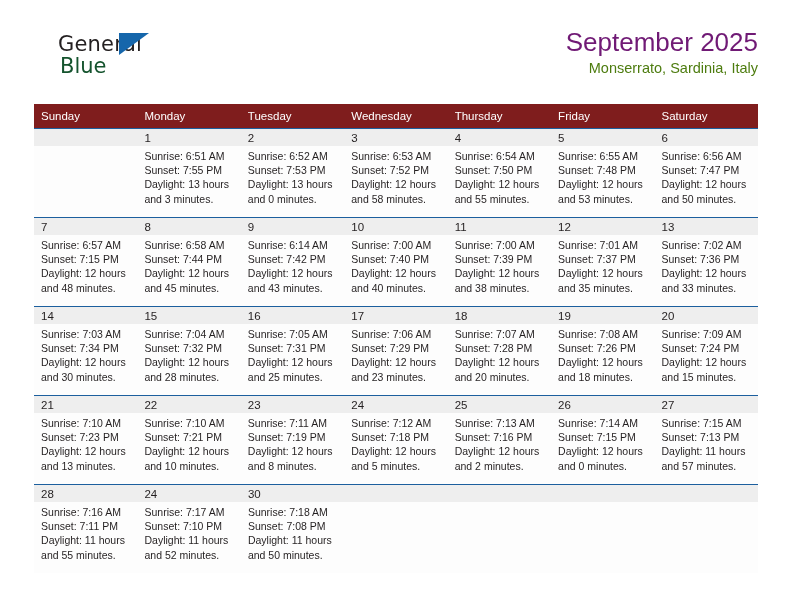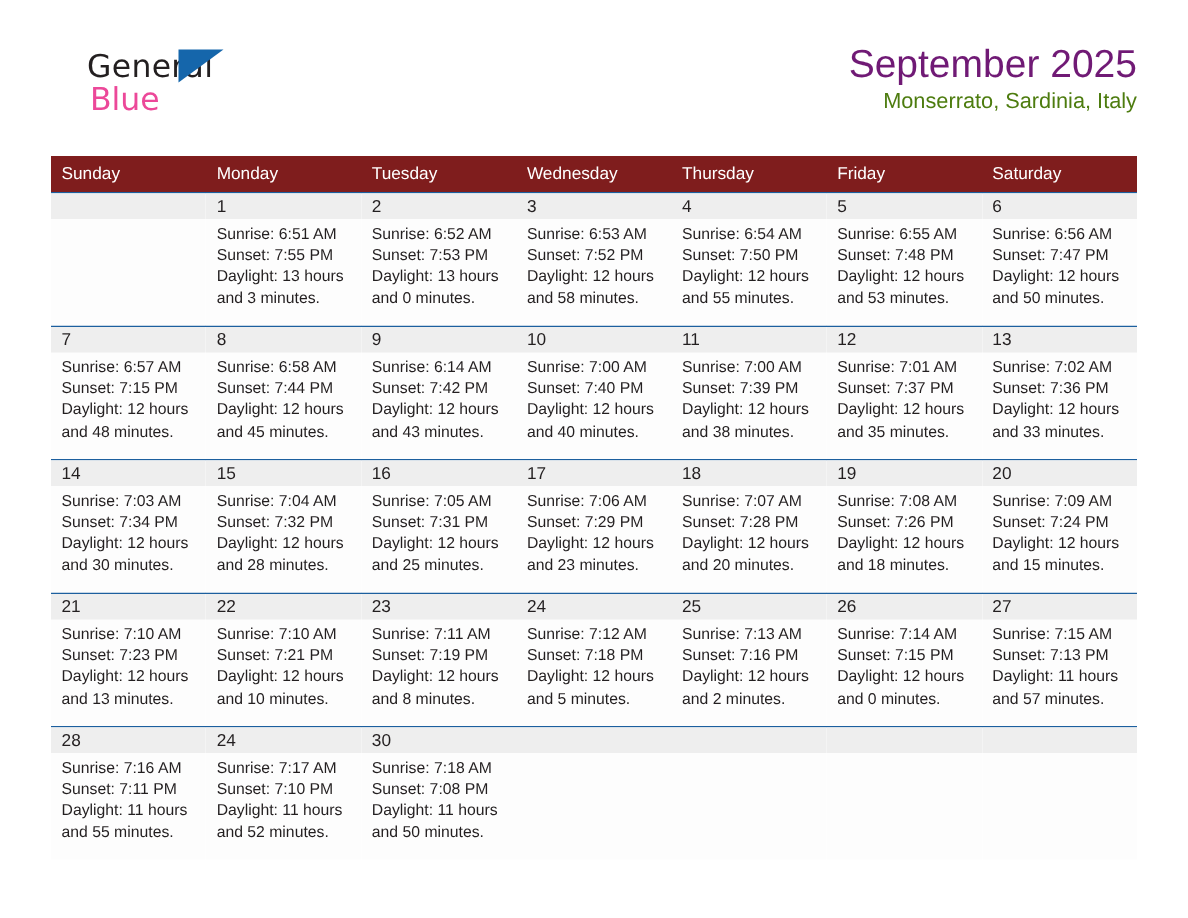--- a/index.html
+++ b/index.html
@@ -36,21 +36,21 @@
     letter-spacing: 0.2px;
     color: #231f20;
     font-family: "DejaVu Sans", sans-serif;
     margin-left: 24px;
   }
   .logo-blue {
     position: absolute;
     left: 26px;
     top: 22px;
     font-size: 21px;
-    color: #ec4899;
+    color: #14532d;
     font-family: "DejaVu Sans", sans-serif;
   }
   .logo-tri {
     position: absolute;
     left: 85px;
     top: 1px;
     width: 0;
     height: 0;
     border-left: 30px solid #1566ab;
     border-bottom: 22px solid transparent;

